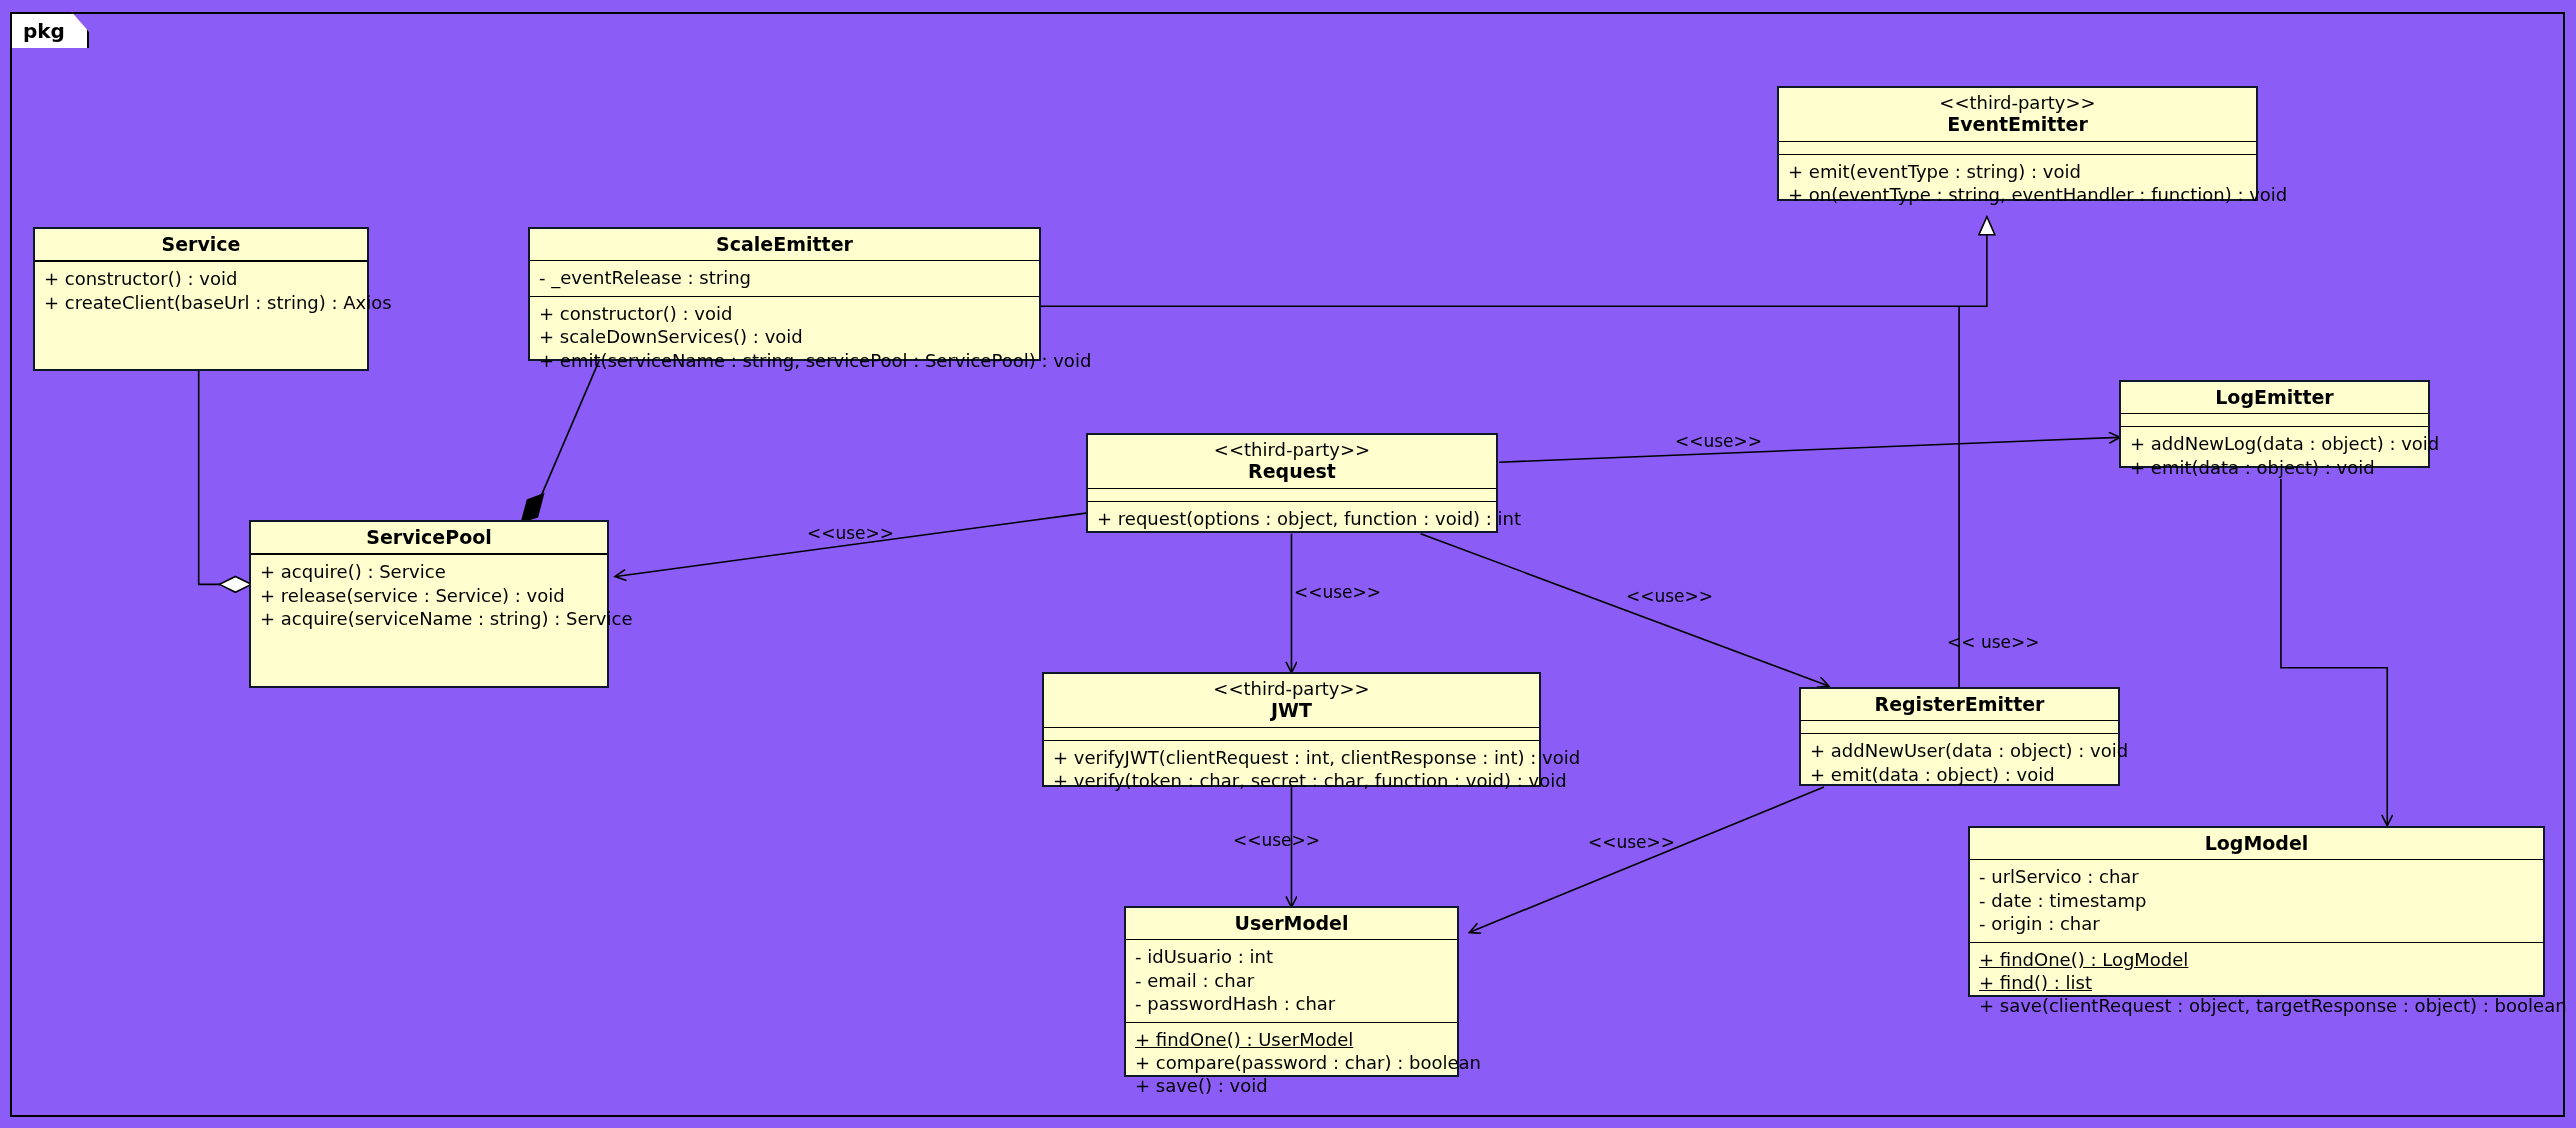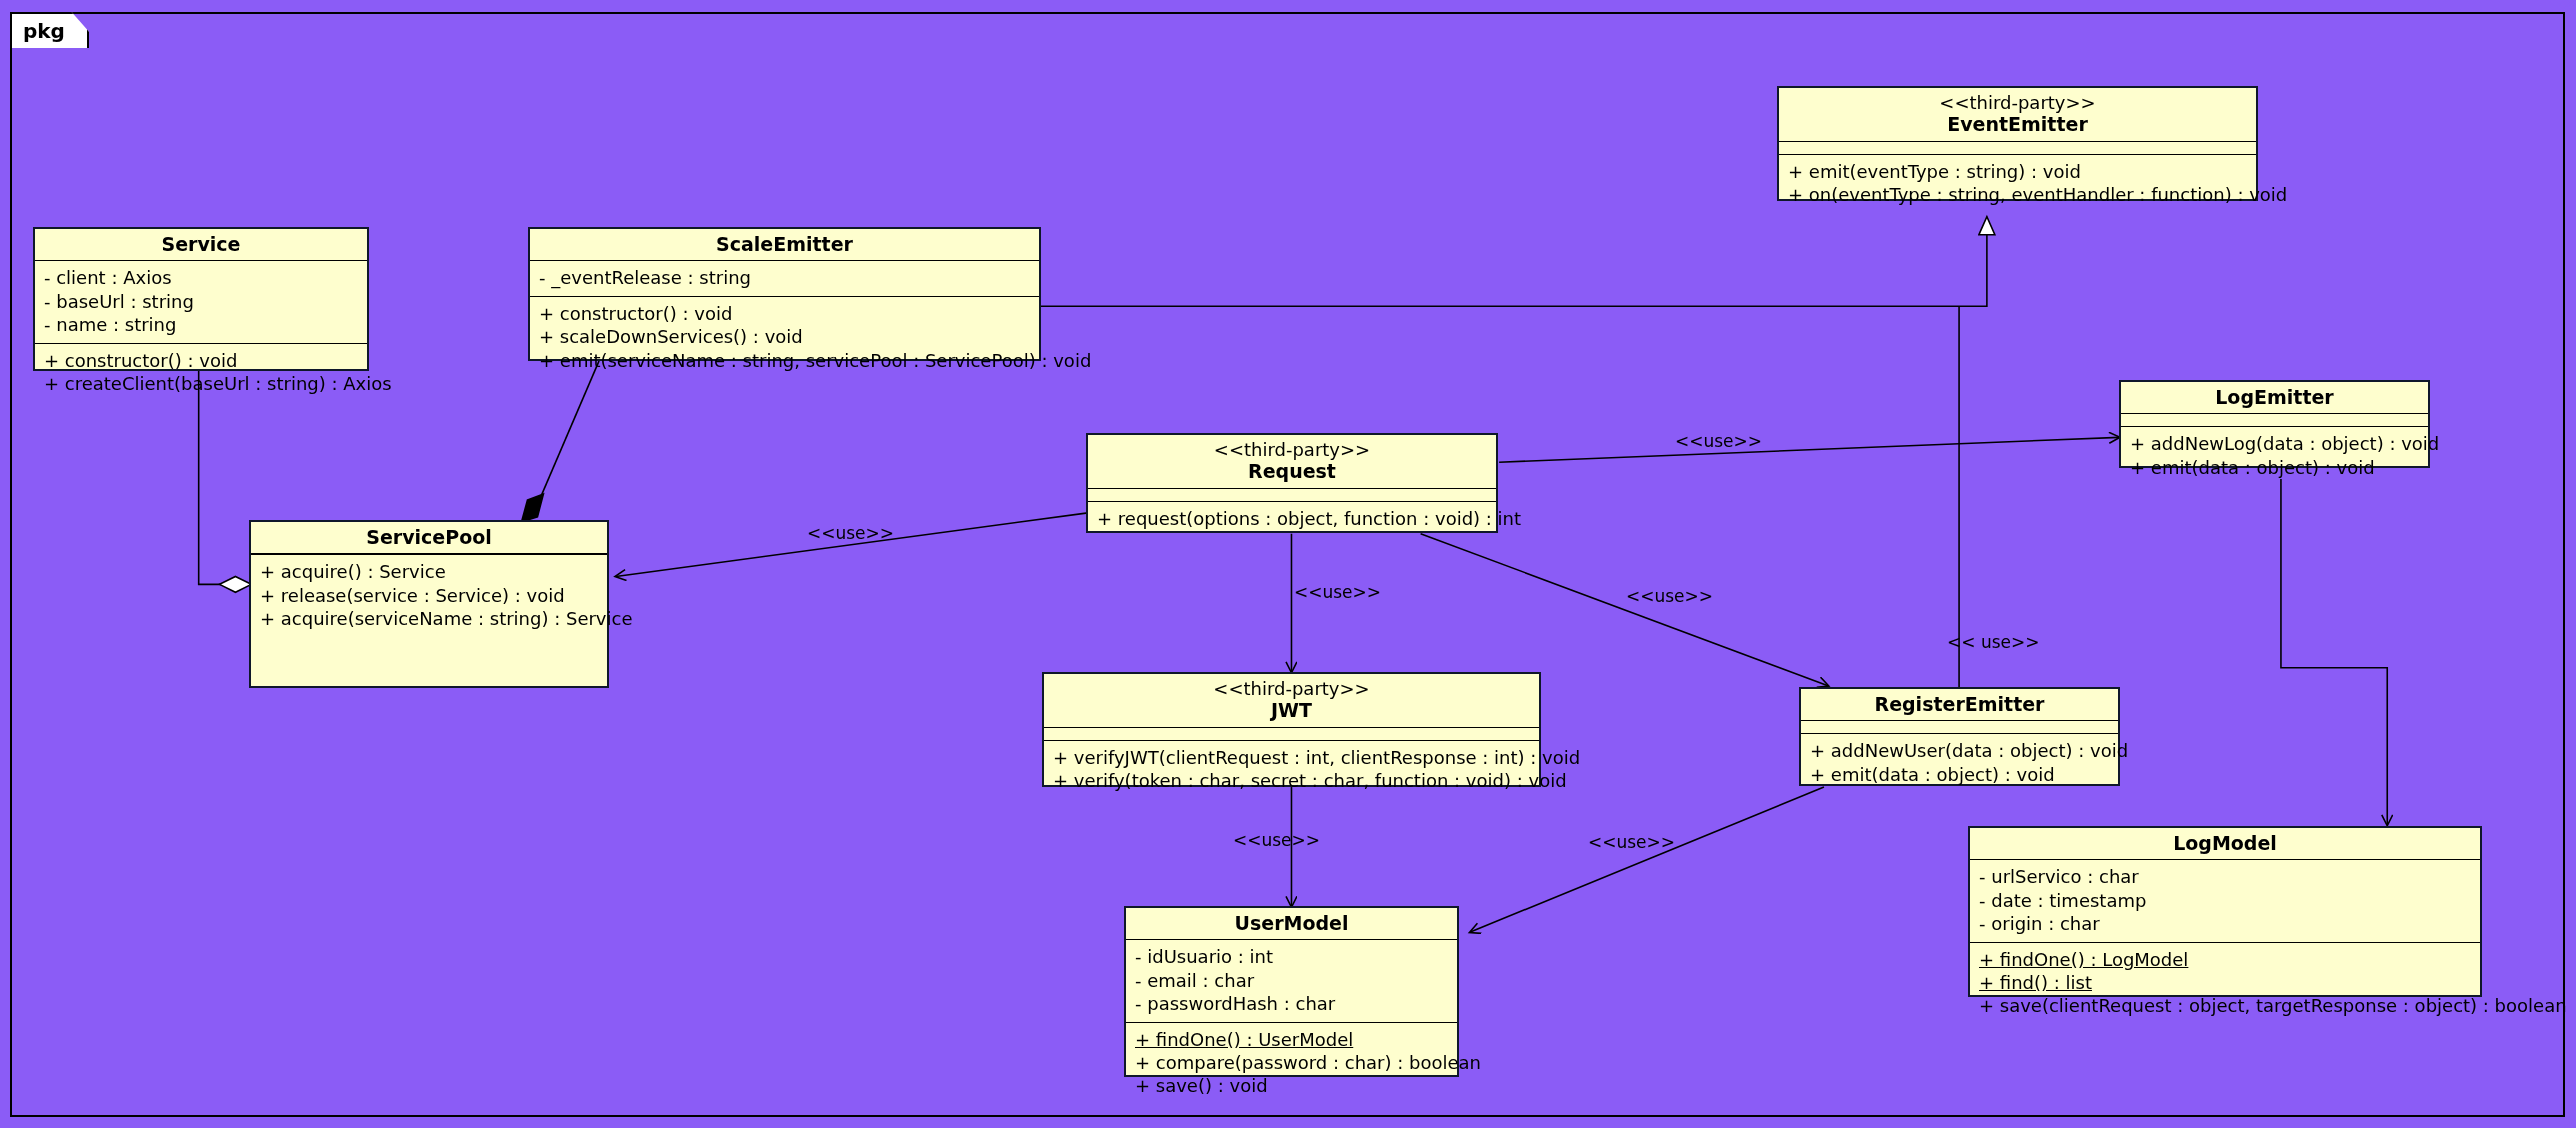--- a/index.html
+++ b/index.html
@@ -102,25 +102,20 @@
   <div class="lbl" style="left:1626px;top:586px;">&lt;&lt;use&gt;&gt;</div>
   <div class="lbl" style="left:1233px;top:830px;">&lt;&lt;use&gt;&gt;</div>
   <div class="lbl" style="left:1588px;top:832px;">&lt;&lt;use&gt;&gt;</div>
   <div class="lbl" style="left:1947px;top:632px;">&lt;&lt; use&gt;&gt;</div>
 
   <div class="cls" style="left:33px;top:227px;width:336px;height:144px;">
     <div class="hdr">
       <span>Service</span>
     </div>
     <div class="sep"></div>
-    <div class="sec">
-      <div>- client : Axios</div>
-      <div>- baseUrl : string</div>
-      <div>- name : string</div>
-    </div>
     <div class="sep"></div>
     <div class="sec">
       <div>+ constructor() : void</div>
       <div>+ createClient(baseUrl : string) : Axios</div>
     </div>
   </div>
 
   <div class="cls" style="left:528px;top:227px;width:513px;height:134px;">
     <div class="hdr">
       <span>ScaleEmitter</span>
@@ -210,21 +205,21 @@
     </div>
     <div class="sep"></div>
     <div class="sec empty"></div>
     <div class="sep"></div>
     <div class="sec">
       <div>+ addNewUser(data : object) : void</div>
       <div>+ emit(data : object) : void</div>
     </div>
   </div>
 
-  <div class="cls" style="left:1968px;top:826px;width:514px;height:171px;">
+  <div class="cls" style="left:1968px;top:826px;width:577px;height:171px;">
     <div class="hdr">
       <span>LogModel</span>
     </div>
     <div class="sep"></div>
     <div class="sec">
       <div>- urlServico : char</div>
       <div>- date : timestamp</div>
       <div>- origin : char</div>
     </div>
     <div class="sep"></div>

